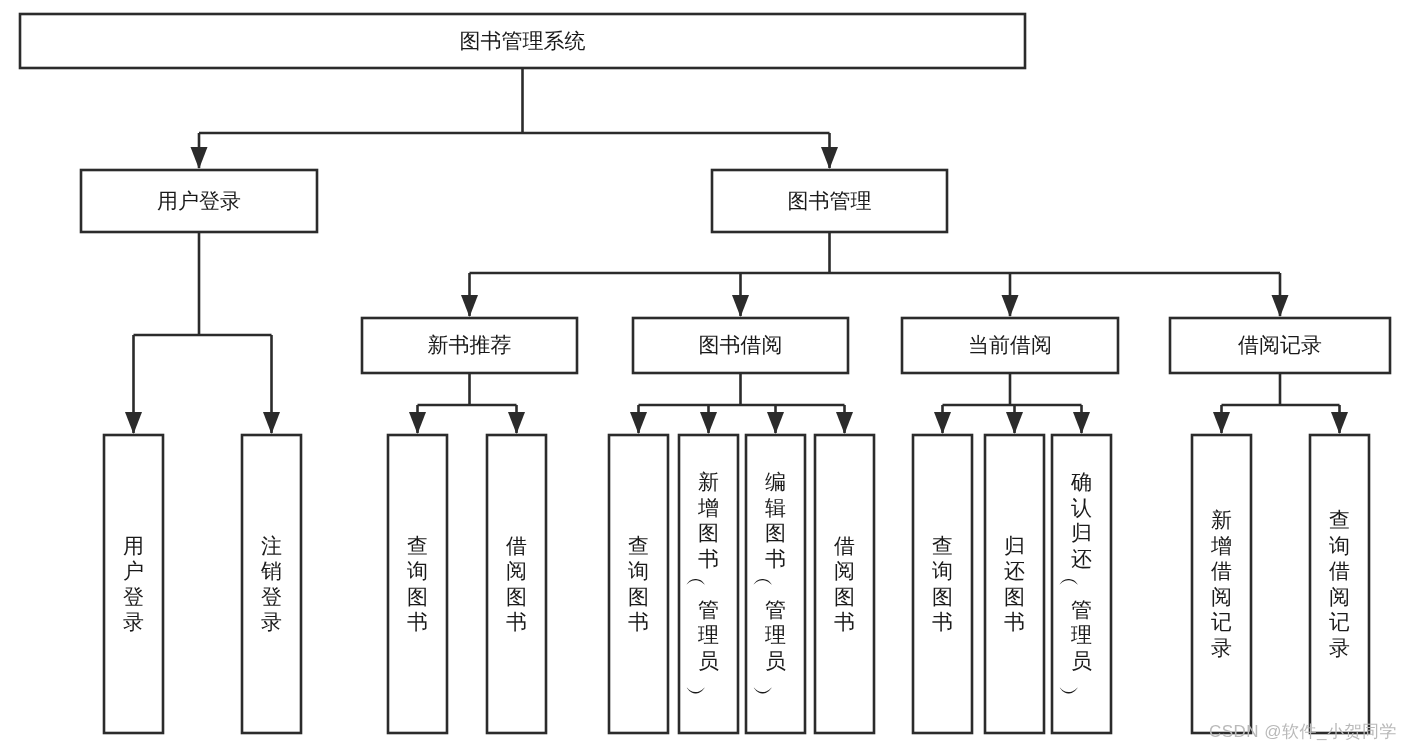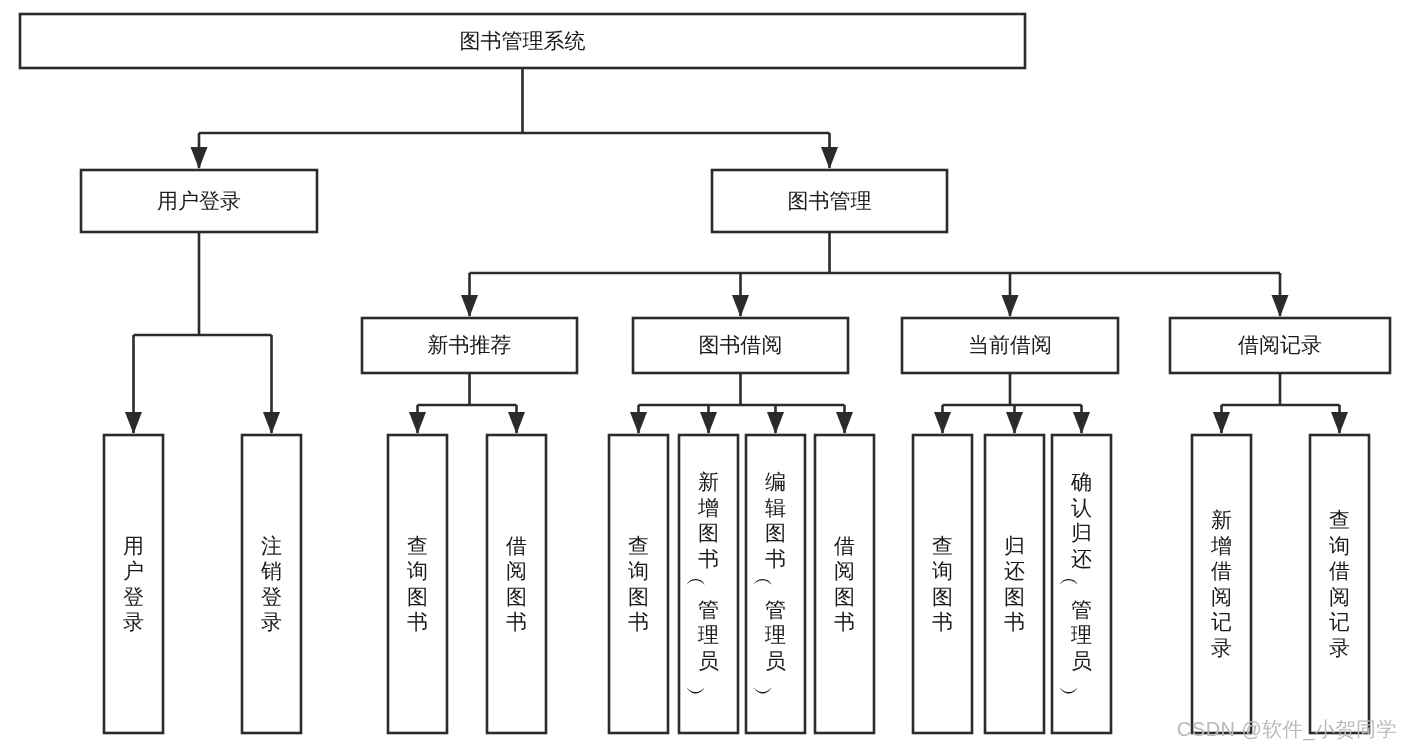--- a/index.html
+++ b/index.html
@@ -53,21 +53,21 @@
     font-family: "Liberation Sans", "DejaVu Sans", sans-serif;
     font-size: 21px;
     fill: #1a1a1a;
     text-anchor: middle;
   }
   .watermark {
     position: absolute;
     right: 8px;
     bottom: 4px;
     font-family: "Liberation Sans", "DejaVu Sans", sans-serif;
-    font-size: 20px;
+    font-size: 17px;
     color: #b9b9b9;
     white-space: nowrap;
     letter-spacing: 0.5px;
     pointer-events: none;
   }
 </style>
 </head>
 <body>
 
 <div id="diagram-root">

